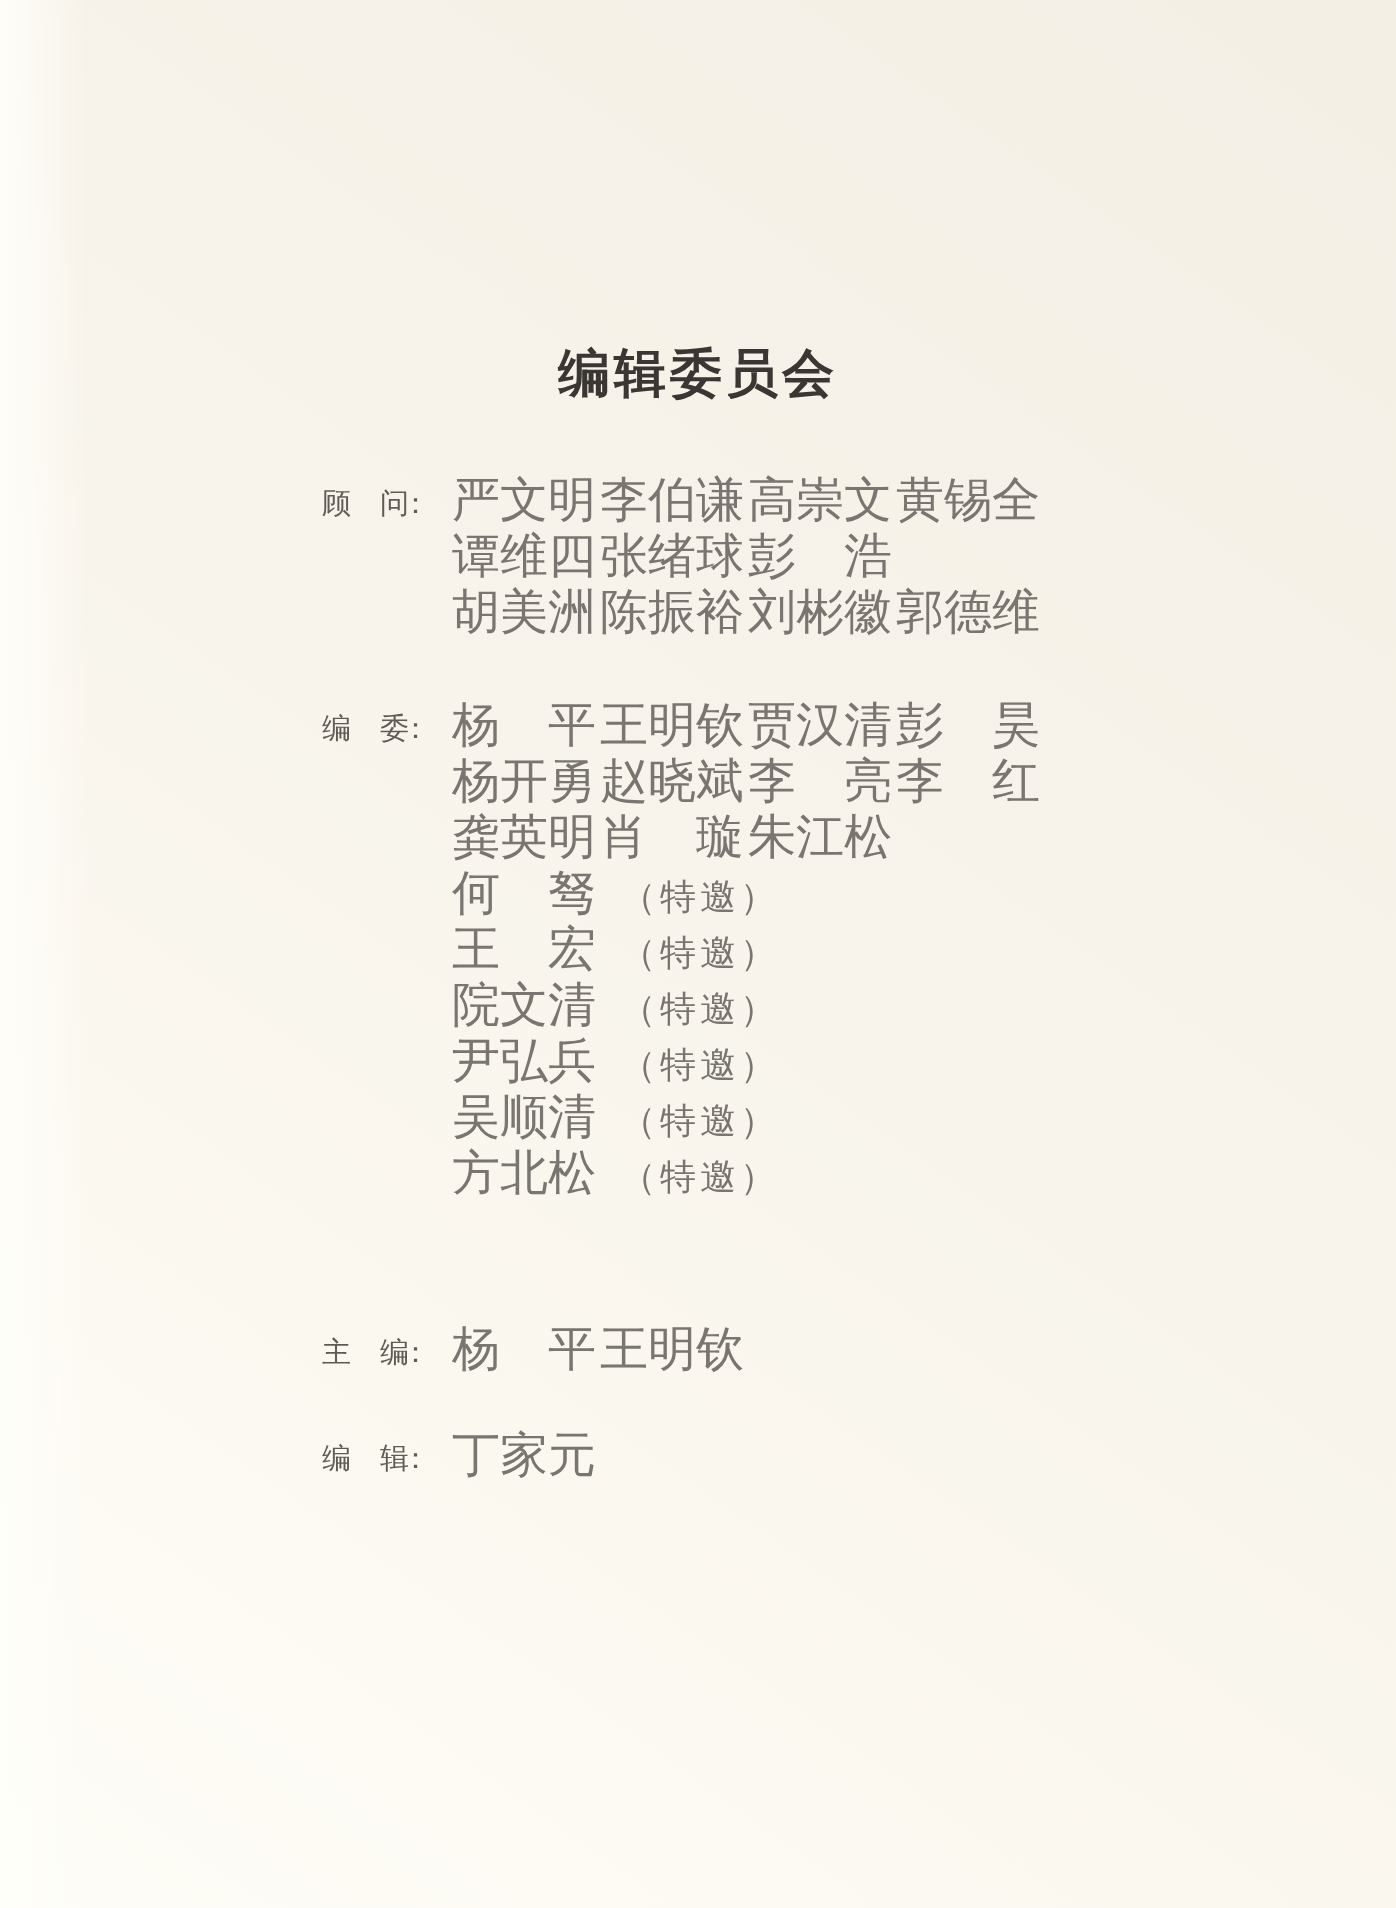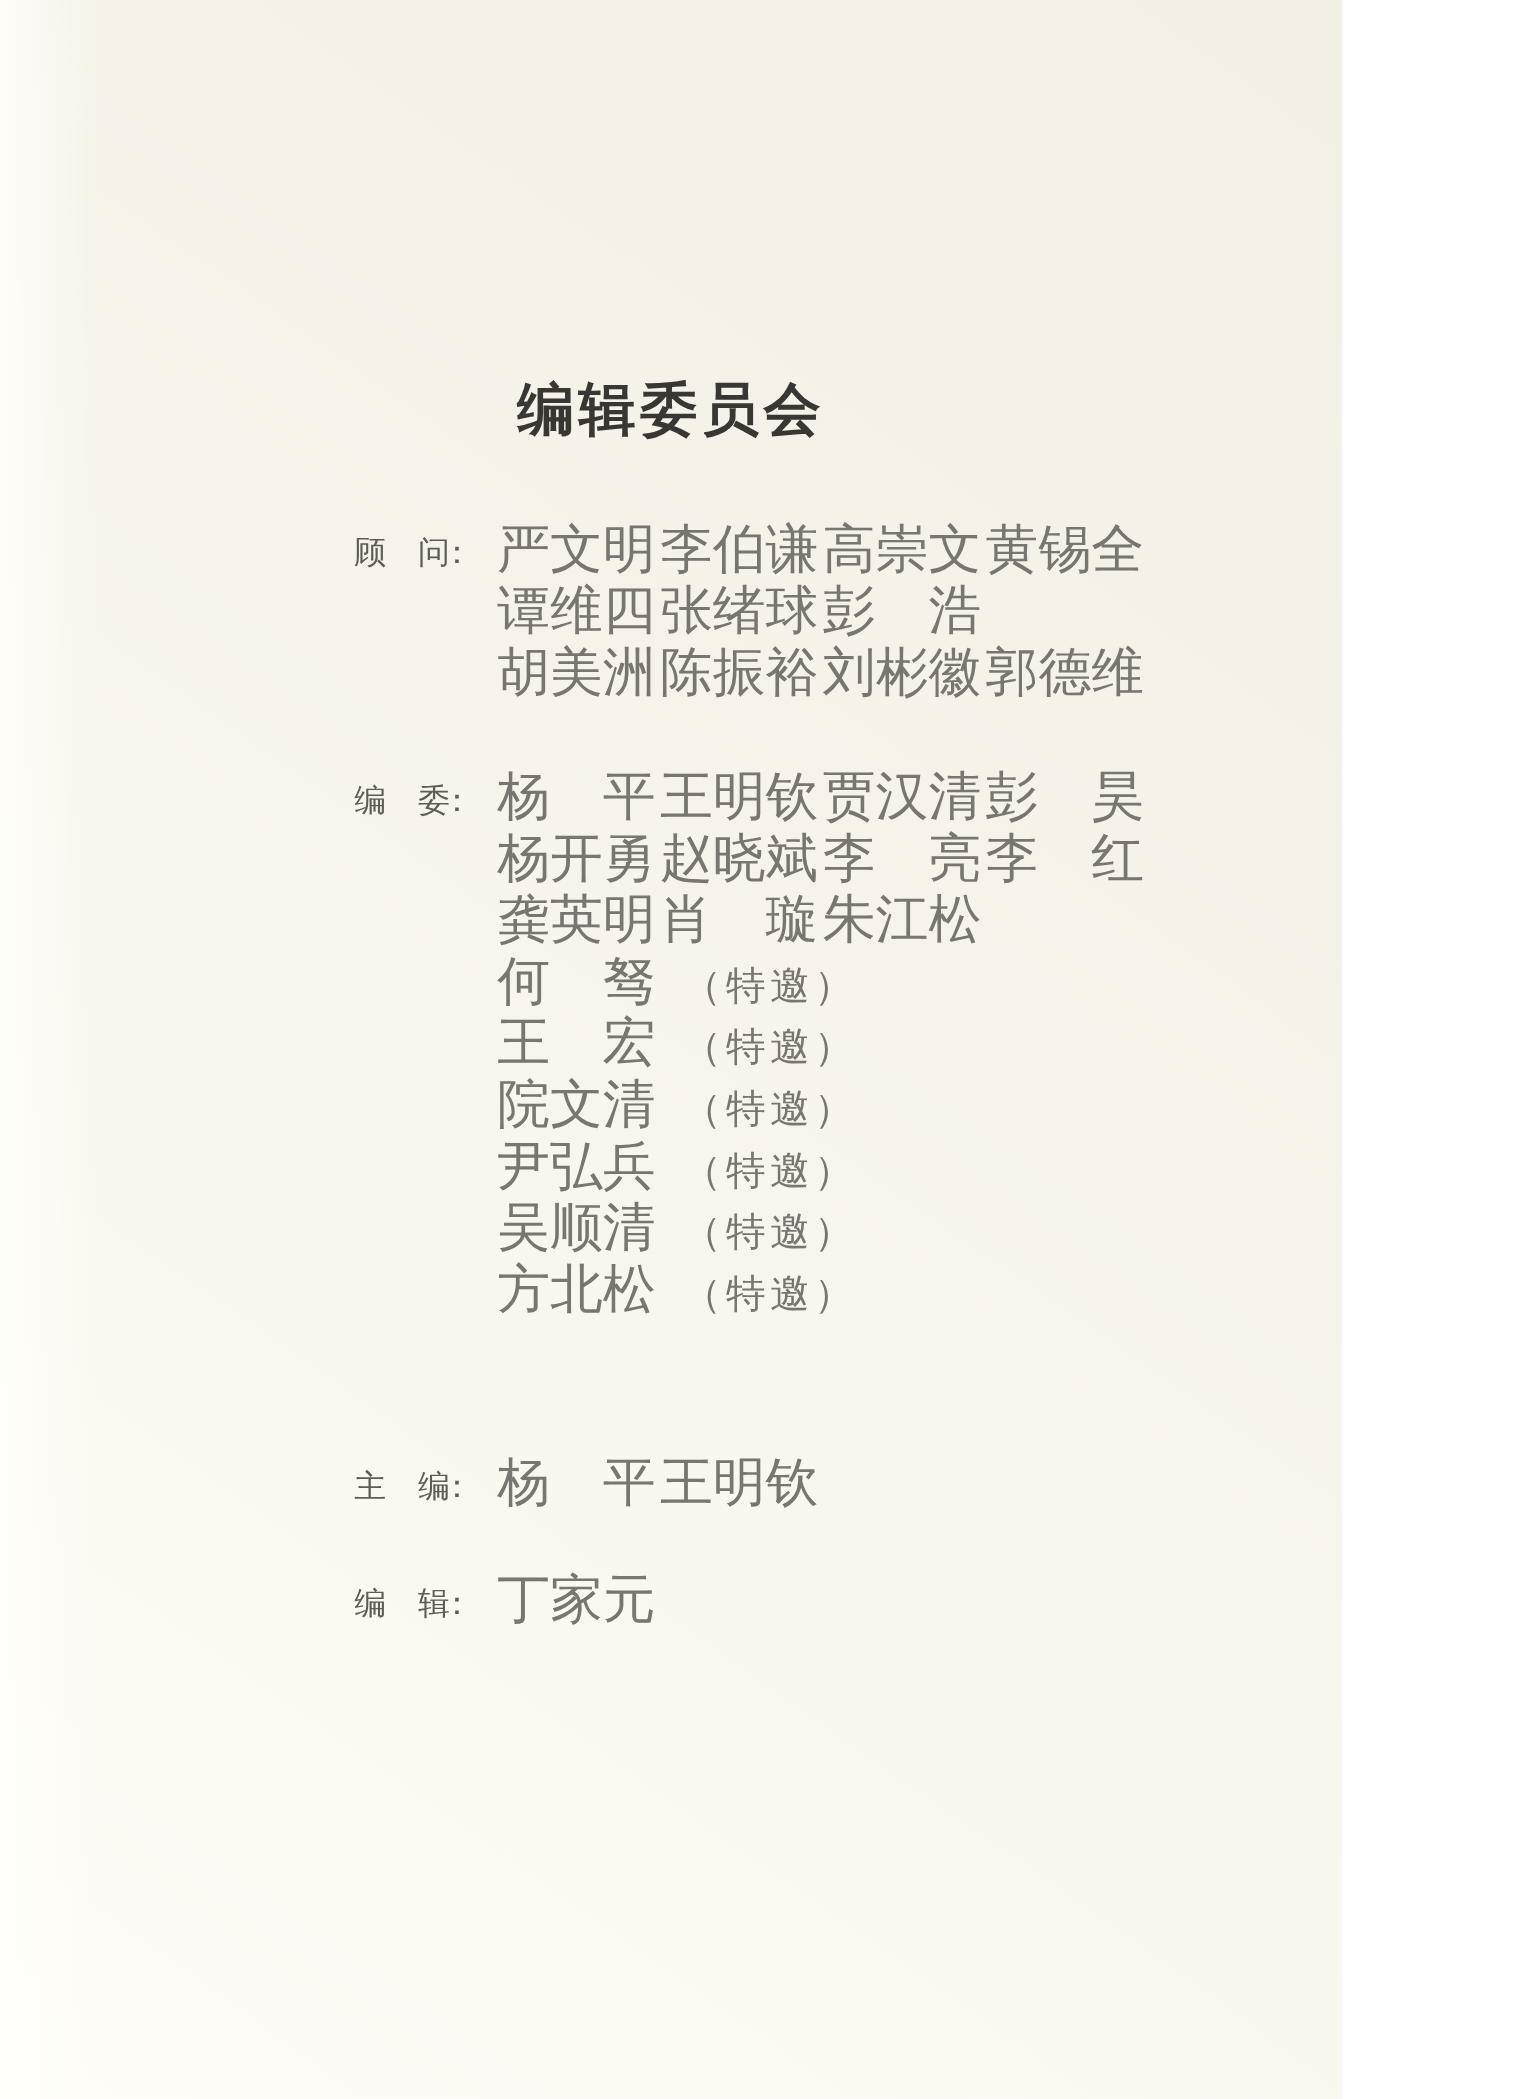--- a/index.html
+++ b/index.html
@@ -2,21 +2,21 @@
 <html><head>
 <meta charset="utf-8">
 <style>
   html, body { margin: 0; padding: 0; }
   body {
     width: 1396px; height: 1908px;
     font-family: "Liberation Serif", serif;
   }
   .page {
     position: relative;
-    width: 1220px; height: 1908px;
+    width: 1396px; height: 1908px;
     overflow: hidden;
     background: linear-gradient(215deg, #f3efe5 0%, #f7f3ea 40%, #fbf8f0 72%, #fefdf7 100%);
   }
   
   .page::before {
     content: "";
     position: absolute; left: 0; top: 0; bottom: 0; width: 90px;
     background: linear-gradient(90deg, rgba(255,255,250,0.9), rgba(255,255,250,0));
     pointer-events: none;
   }

